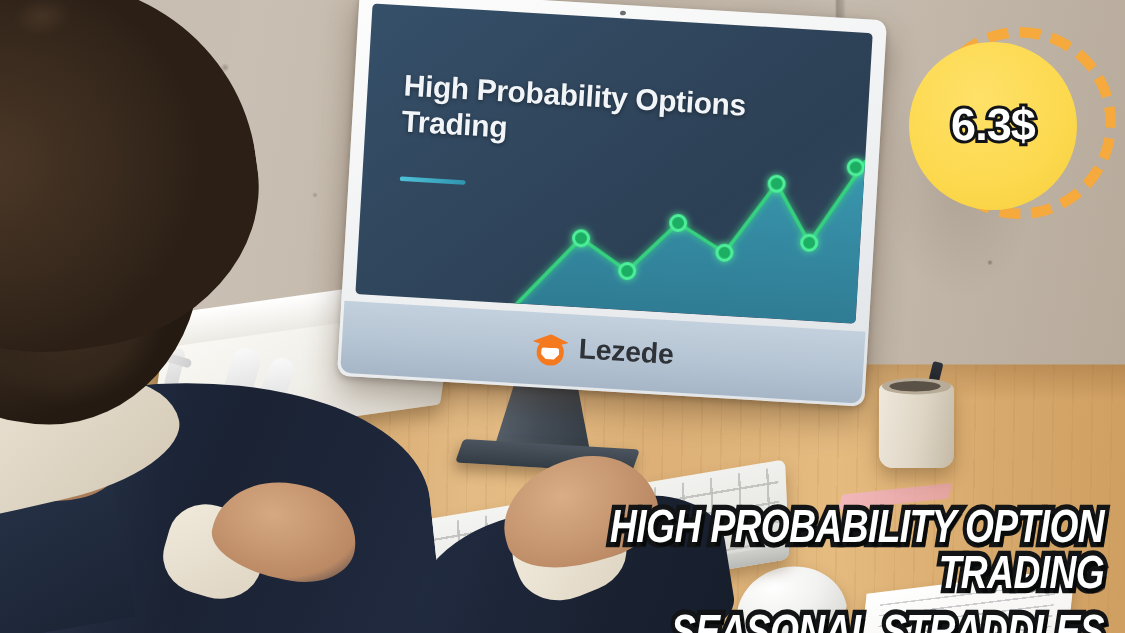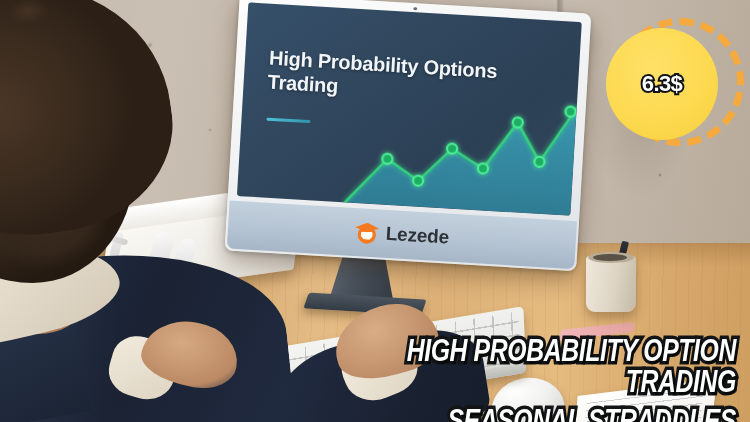--- a/index.html
+++ b/index.html
@@ -307,21 +307,21 @@
     border-radius:50%;
     border:7px dashed #F6A93C;
   }
   .badge-circle {
     position:absolute; left:0px; top:16px; width:112px; height:112px;
     border-radius:50%;
     background:radial-gradient(circle at 42% 34%, #FFE169 0%, #FCD94F 58%, #F7CE3C 100%);
     display:flex; align-items:center; justify-content:center;
   }
   .badge-price {
-    font-size:22px; font-weight:800; color:#ffffff; letter-spacing:-.6px;
+    font-size:30px; font-weight:800; color:#ffffff; letter-spacing:-.6px;
     -webkit-text-stroke:4px #111316; paint-order:stroke fill;
     line-height:1;
   }
 
   
   .headline {
     position:absolute; right:14px; top:296px; width:470px;
     text-align:right;
     font-family:"Liberation Sans", sans-serif;
     font-weight:700; font-style:italic;

